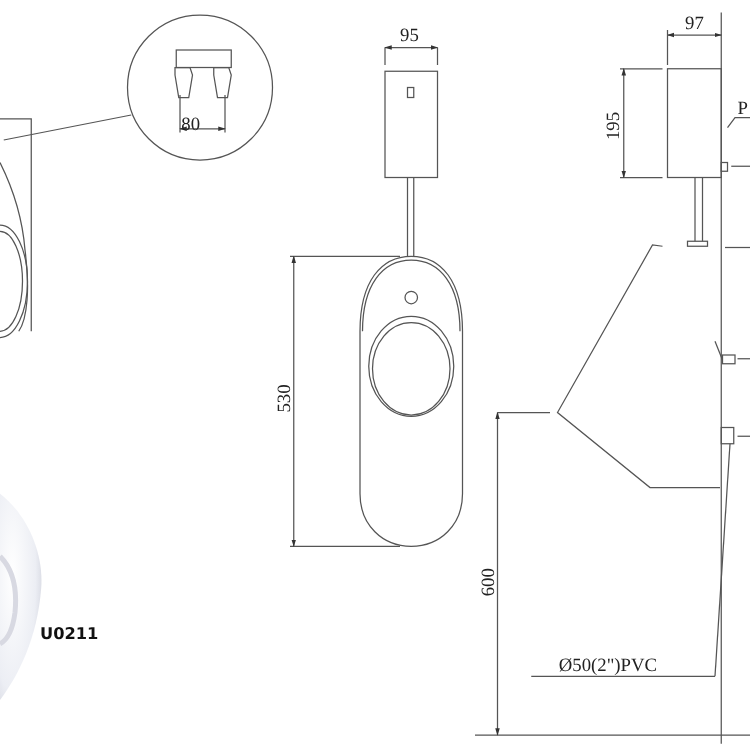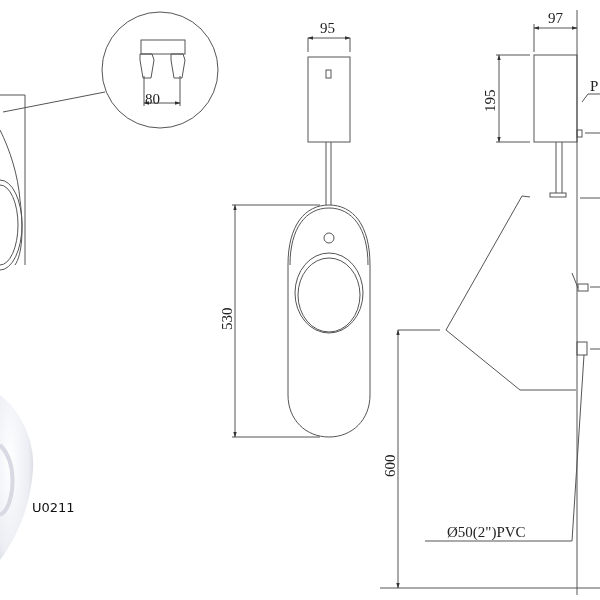--- a/index.html
+++ b/index.html
@@ -1,19 +1,19 @@
 <!DOCTYPE html>
 <html><head>
 <meta charset="utf-8">
 <style>
   html, body { margin:0; padding:0; background:#ffffff; }
   body { width:600px; height:600px; overflow:hidden; position:relative; font-family:"Liberation Serif", serif; }
   svg { position:absolute; left:0; top:0; }
   .dim { font-family:"Liberation Serif", serif; font-size:15px; fill:#222; }
-  .label { position:absolute; font-family:"DejaVu Sans", sans-serif; font-weight:normal; font-size:13px; color:#111; }
+  .label { position:absolute; font-family:"DejaVu Sans", sans-serif; font-weight:bold; font-size:13px; color:#111; }
 </style>
 </head>
 <body>
 
 <svg width="600" height="600" viewBox="0 0 600 600">
   <defs>
     <marker id="ar" viewBox="0 0 10 10" refX="9" refY="5" markerWidth="6" markerHeight="6" orient="auto-start-reverse">
       <path d="M0,2 L10,5 L0,8 z" fill="#333"></path>
     </marker>
     <radialGradient id="ceramic" cx="0.3" cy="0.4" r="0.8">

